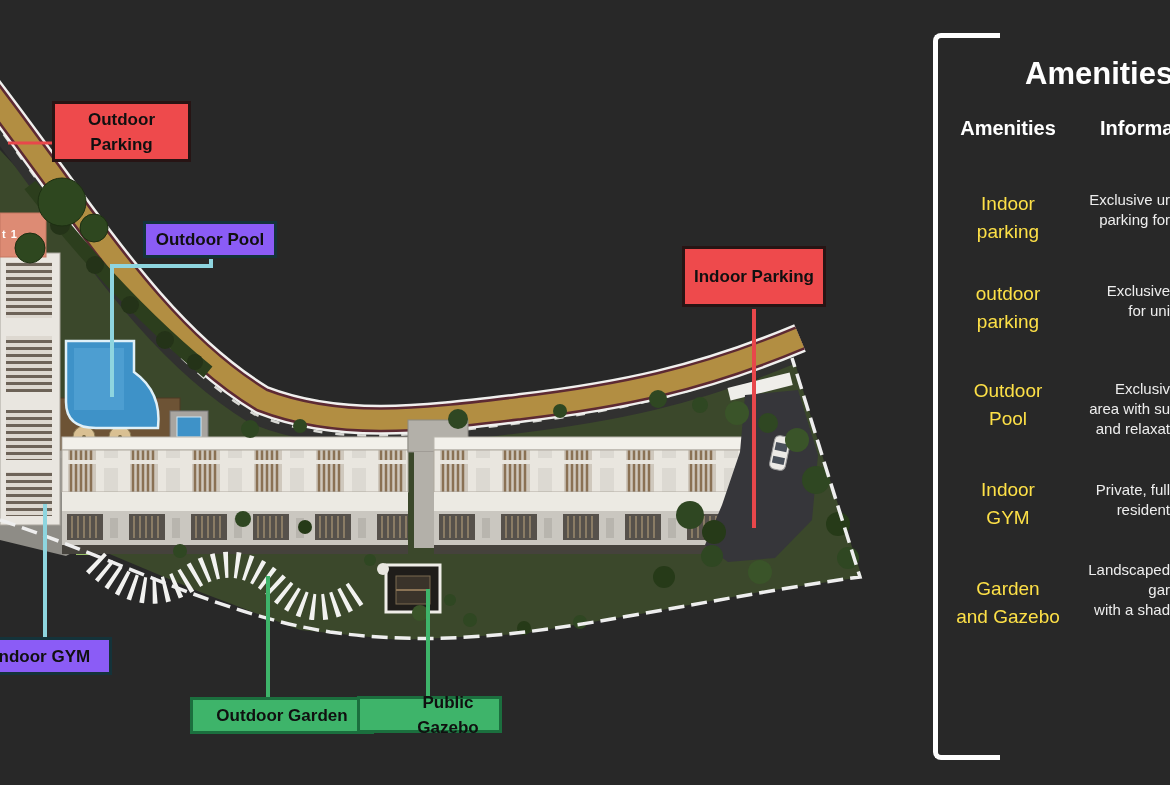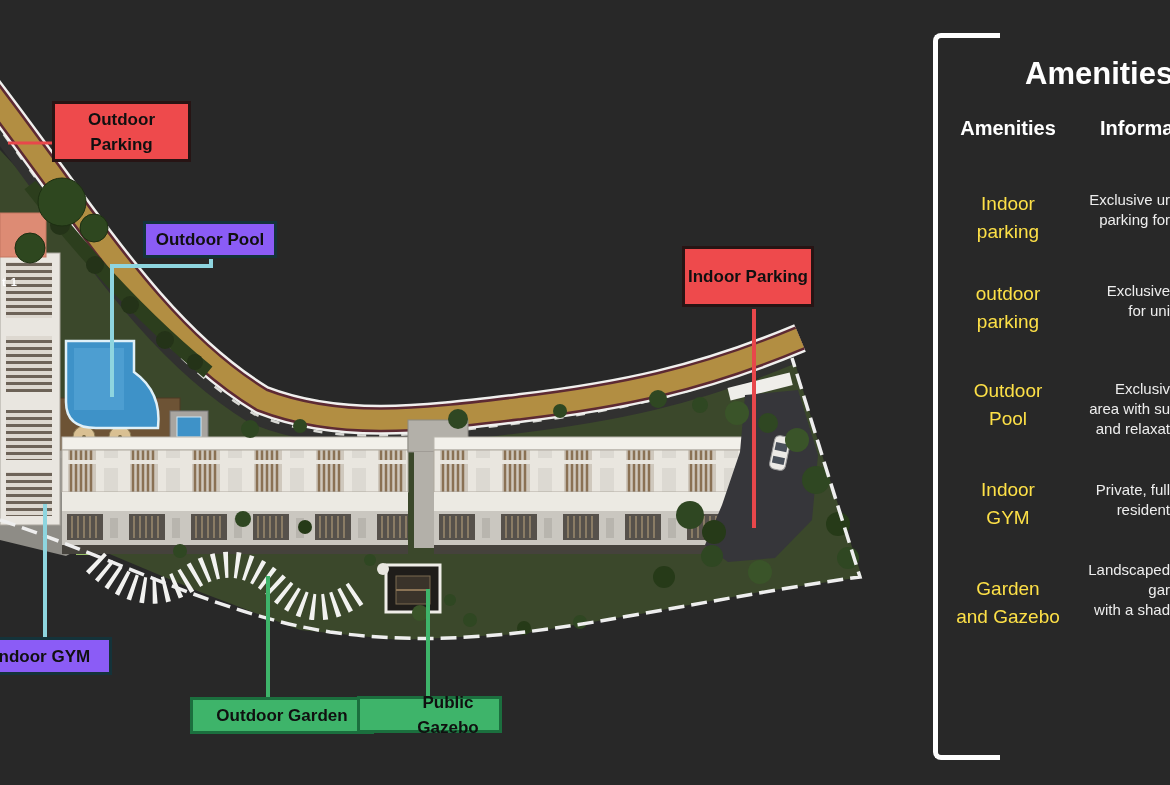--- a/index.html
+++ b/index.html
@@ -9,38 +9,38 @@
   .abs{position:absolute;}
   
   .lbl{position:absolute;box-sizing:border-box;display:flex;flex-direction:column;
        align-items:center;justify-content:center;font-weight:700;font-size:17px;
        color:#101010;line-height:25px;z-index:5;text-align:center;}
   .box-red{background:#ee4a4c;border:3px solid #271414;}
   .box-cyan{background:#8b5cf6;border:3px solid #14333a;}
   .box-green{background:#3eb46a;border:3px solid #1b6f3e;}
   #lbl-outdoor-parking{left:52px;top:101px;width:139px;height:61px;}
   #lbl-outdoor-pool{left:143px;top:221px;width:134px;height:37px;}
-  #lbl-indoor-parking{left:682px;top:246px;width:132px;height:61px;}
+  #lbl-indoor-parking{left:682px;top:246px;width:144px;height:61px;}
   #lbl-indoor-gym{left:-28px;top:637px;width:140px;height:38px;}
   #lbl-outdoor-garden{left:190px;top:697px;width:184px;height:37px;}
   #lbl-public-gazebo{left:357px;top:696px;width:145px;height:37px;padding-left:37px;}
   
   .bracket{position:absolute;left:933px;top:33px;width:62px;height:717px;
            border-left:5px solid #fdfdfd;border-top:5px solid #fdfdfd;border-bottom:5px solid #fdfdfd;
            border-top-left-radius:8px;border-bottom-left-radius:8px;}
   .panel-title{left:1025px;top:56px;font-size:31px;font-weight:800;color:#fff;white-space:nowrap;}
   .col-head{font-size:20px;font-weight:700;color:#fff;white-space:nowrap;}
   #colh-amen{left:943px;top:117px;width:130px;text-align:center;}
   #colh-info{left:1100px;top:117px;}
   .name-cell{left:943px;width:130px;text-align:center;font-size:19px;line-height:28px;
              color:#fde047;font-weight:400;}
   .info-cell{right:0;text-align:right;font-size:15px;line-height:20px;color:#ededed;white-space:nowrap;}
   #name-r1{top:190px;} #name-r2{top:280px;} #name-r3{top:377px;} #name-r4{top:476px;} #name-r5{top:575px;}
   #info-r1{top:190px;} #info-r2{top:281px;} #info-r3{top:379px;} #info-r4{top:480px;} #info-r5{top:560px;}
-  .tag-t1{left:2px;top:228px;color:#fff;font-weight:700;font-size:11px;z-index:4;letter-spacing:1px;margin-top:48px;}
+  .tag-t1{left:2px;top:228px;color:#fff;font-weight:700;font-size:11px;z-index:4;letter-spacing:1px;}
 </style>
 </head>
 <body>
 
 <div class="stage">
 
   <svg width="1170" height="785" viewBox="0 0 1170 785">
     <defs>
       <pattern id="pUnits" width="62" height="42" patternUnits="userSpaceOnUse">
         <rect width="62" height="42" fill="#e9e6df"></rect>

